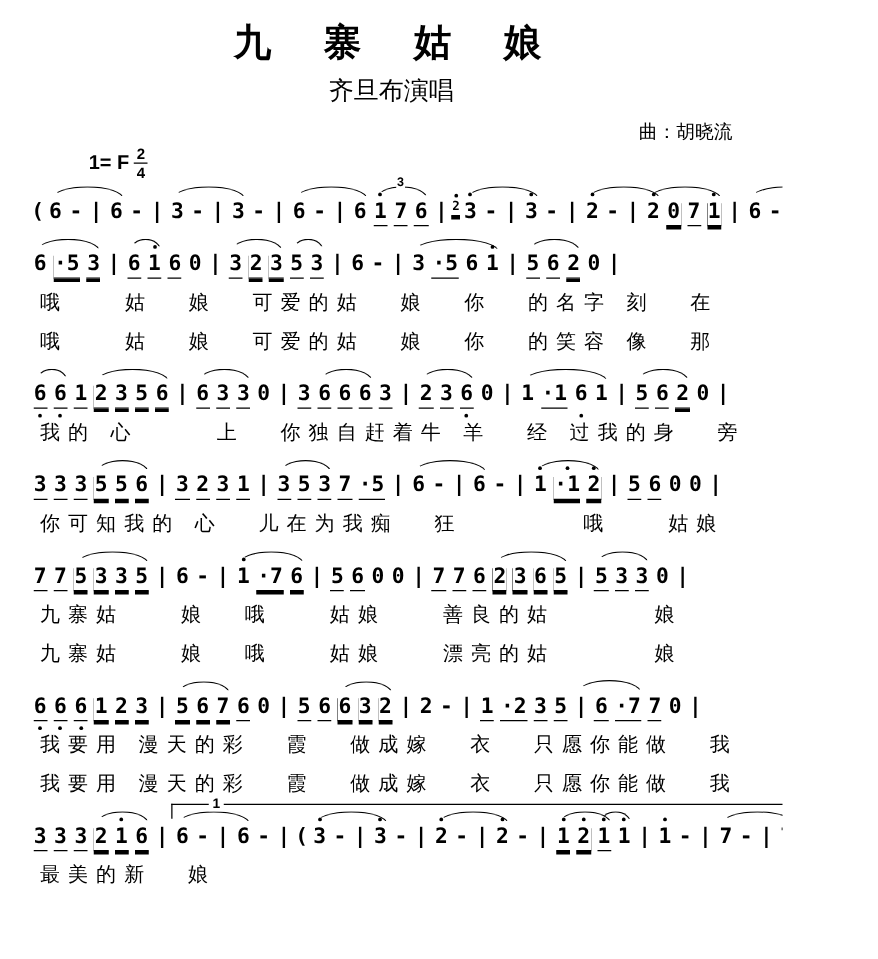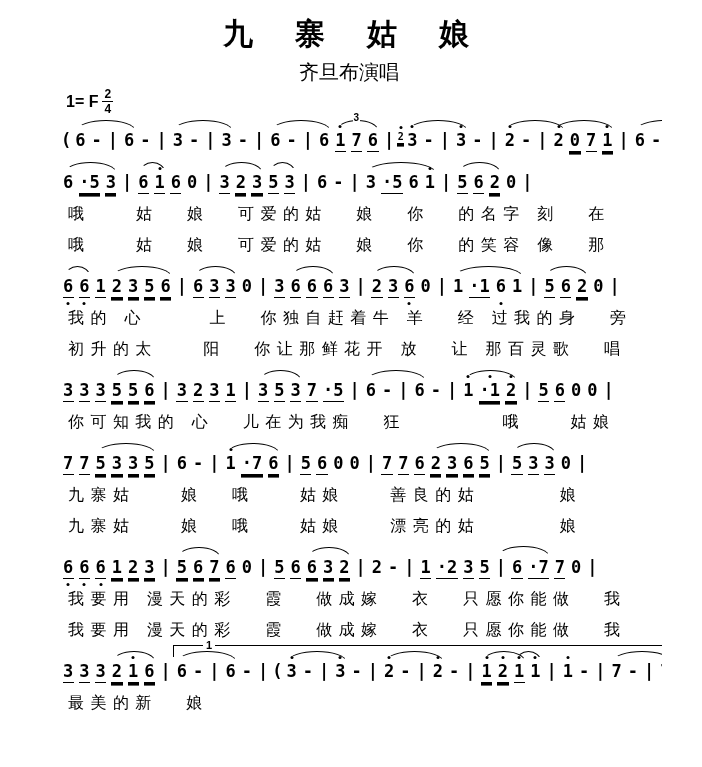--- a/index.html
+++ b/index.html
@@ -1,21 +1,21 @@
 <!DOCTYPE html>
 <html><head>
 <meta charset="utf-8">
 <style>
   html,body{margin:0;padding:0;background:#fff;}
   #sheet{position:relative;width:626px;height:767px;background:#fff;color:#000;
-         font-family:"Liberation Sans",sans-serif;overflow:hidden;padding-left:36px;}
+         font-family:"Liberation Sans",sans-serif;overflow:hidden;}
   .title{ text-align:center;font-size:30px;font-weight:bold;letter-spacing:6px;padding-top:14px;}
   .subtitle{text-align:center;font-size:20px;margin-top:4px;}
   .composer{text-align:right;font-size:15px;padding-right:40px;margin-top:10px;}
-  .keysig{font-size:16px;font-weight:bold;padding-left:30px;margin-top:2px;display:flex;align-items:center;gap:4px;}
+  .keysig{font-size:16px;font-weight:bold;padding-left:30px;margin-top:2px;display:flex;align-items:center;gap:4px;margin-left:41px;}
   .frac{display:inline-block;text-align:center;font-size:12px;line-height:1;vertical-align:middle;}
   .frac .num{display:block;border-bottom:1.2px solid #000;padding:0 2px 1px;}
   .frac .den{display:block;padding-top:1px;}
   .system{padding-left:24px;}
   .notes-row{position:relative;white-space:nowrap;padding:15px 0 5px 0;height:22px;}
   .note{position:relative;display:inline-block;margin:0 2.5px;padding:0 .5px 1px;
         font:bold 17px "DejaVu Sans Mono",monospace;line-height:19px;}
   .u1{border-bottom:1.6px solid #000;}
   .u2{border-bottom:1.6px solid #000;box-shadow:0 2.6px 0 #000;}
   .bar{display:inline-block;margin:0 3px;font:bold 17px "DejaVu Sans Mono",monospace;}
@@ -34,20 +34,21 @@
   .rbar .thin{width:1.6px;background:#000;}
   .rbar .thick{width:4.5px;background:#000;}
   .lyric-row{font-size:16px;letter-spacing:1px;padding:3px 0 4px 8px;line-height:24px;white-space:nowrap;}
 </style>
 </head>
 <body>
 
 <div id="sheet">
   <div class="title">九　寨　姑　娘</div>
   <div class="subtitle">齐旦布演唱</div>
+  <div class="composer">曲：胡晓流</div>
   <div class="keysig">
     <span>1= F</span>
     <span class="frac">
       <span class="num">2</span>
       <span class="den">4</span>
     </span>
   </div>
 
   <div class="system">
     <div class="notes-row"><span class="paren">(</span><span class="note">6</span><span class="note">-</span><span class="bar">|</span><span class="note">6</span><span class="note">-</span><span class="bar">|</span><span class="note">3</span><span class="note">-</span><span class="bar">|</span><span class="note">3</span><span class="note">-</span><span class="bar">|</span><span class="note">6</span><span class="note">-</span><span class="bar">|</span><span class="note">6</span><span class="note u1">1<b class="oct hi"></b></span><span class="note u1">7</span><span class="note u1">6</span><span class="bar">|</span><span class="note u2 grace">2<b class="oct hi"></b></span><span class="note">3<b class="oct hi"></b></span><span class="note">-</span><span class="bar">|</span><span class="note">3<b class="oct hi"></b></span><span class="note">-</span><span class="bar">|</span><span class="note">2<b class="oct hi"></b></span><span class="note">-</span><span class="bar">|</span><span class="note">2<b class="oct hi"></b></span><span class="note u2">0</span><span class="note u1">7</span><span class="note u2">1<b class="oct hi"></b></span><span class="bar">|</span><span class="note">6</span><span class="note">-</span><span class="bar">|</span><span class="note">6</span><span class="note">-</span><span class="paren">)</span><span class="rbar">
@@ -58,21 +59,20 @@
 
   <div class="system">
     <div class="notes-row"><span class="note">6</span><span class="note u2">·5</span><span class="note u2">3</span><span class="bar">|</span><span class="note u1">6</span><span class="note u1">1<b class="oct hi"></b></span><span class="note u1">6</span><span class="note">0</span><span class="bar">|</span><span class="note u1">3</span><span class="note u2">2</span><span class="note u2">3</span><span class="note u1">5</span><span class="note u1">3</span><span class="bar">|</span><span class="note">6</span><span class="note">-</span><span class="bar">|</span><span class="note">3</span><span class="note u1">·5</span><span class="note">6</span><span class="note">1<b class="oct hi"></b></span><span class="bar">|</span><span class="note u1">5</span><span class="note u1">6</span><span class="note u2">2</span><span class="note">0</span><span class="bar">|</span><div class="arc" style="left: 5px; width: 49px; top: 5px;"></div><div class="arc" style="left: 80px; width: 23px; top: 5px;"></div><div class="arc" style="left: 161px; width: 39px; top: 5px;"></div><div class="arc" style="left: 210px; width: 23px; top: 5px;"></div><div class="arc" style="left: 307px; width: 66px; top: 5px;"></div><div class="arc" style="left: 399px; width: 39px; top: 5px;"></div></div>
     <div class="lyric-row">哦　　　姑　　娘　　可 爱 的 姑　　娘　　你　　的 名 字　刻　　在</div>
     <div class="lyric-row">哦　　　姑　　娘　　可 爱 的 姑　　娘　　你　　的 笑 容　像　　那</div>
   </div>
 
   <div class="system">
     <div class="notes-row"><span class="note u1">6<b class="oct lo"></b></span><span class="note u1">6<b class="oct lo"></b></span><span class="note u1">1</span><span class="note u2">2</span><span class="note u2">3</span><span class="note u2">5</span><span class="note u2">6</span><span class="bar">|</span><span class="note u1">6</span><span class="note u1">3</span><span class="note u1">3</span><span class="note">0</span><span class="bar">|</span><span class="note u1">3</span><span class="note u1">6</span><span class="note u1">6</span><span class="note u1">6</span><span class="note u1">3</span><span class="bar">|</span><span class="note u1">2</span><span class="note u1">3</span><span class="note u1">6<b class="oct lo"></b></span><span class="note">0</span><span class="bar">|</span><span class="note">1</span><span class="note u1">·1</span><span class="note">6<b class="oct lo"></b></span><span class="note">1</span><span class="bar">|</span><span class="note u1">5</span><span class="note u1">6</span><span class="note u2">2</span><span class="note">0</span><span class="bar">|</span><div class="arc" style="left: 5px; width: 23px; top: 5px;"></div><div class="arc" style="left: 53px; width: 56px; top: 5px;"></div><div class="arc" style="left: 135px; width: 39px; top: 5px;"></div><div class="arc" style="left: 232px; width: 40px; top: 5px;"></div><div class="arc" style="left: 313px; width: 40px; top: 5px;"></div><div class="arc" style="left: 395px; width: 65px; top: 5px;"></div><div class="arc" style="left: 486px; width: 39px; top: 5px;"></div></div>
     <div class="lyric-row">我 的　心　　　　上　　你 独 自 赶 着 牛　羊　　经　过 我 的 身　　旁</div>
-    <div class="lyric-row">初 升 的 太　　　阳　　你 让 那 鲜 花 开　放　　让　那 百 灵 歌　　唱</div>
   </div>
 
   <div class="system">
     <div class="notes-row"><span class="note u1">3</span><span class="note u1">3</span><span class="note u1">3</span><span class="note u2">5</span><span class="note u2">5</span><span class="note u2">6</span><span class="bar">|</span><span class="note u1">3</span><span class="note u1">2</span><span class="note u1">3</span><span class="note u1">1</span><span class="bar">|</span><span class="note u1">3</span><span class="note u1">5</span><span class="note u1">3</span><span class="note u1">7</span><span class="note u1">·5</span><span class="bar">|</span><span class="note">6</span><span class="note">-</span><span class="bar">|</span><span class="note">6</span><span class="note">-</span><span class="bar">|</span><span class="note">1<b class="oct hi"></b></span><span class="note u2">·1<b class="oct hi"></b></span><span class="note u2">2<b class="oct hi"></b></span><span class="bar">|</span><span class="note u1">5</span><span class="note u1">6</span><span class="note">0</span><span class="note">0</span><span class="bar">|</span><div class="arc" style="left: 53px; width: 40px; top: 5px;"></div><div class="arc" style="left: 200px; width: 39px; top: 5px;"></div><div class="arc" style="left: 307px; width: 56px; top: 5px;"></div><div class="arc" style="left: 405px; width: 49px; top: 5px;"></div></div>
     <div class="lyric-row">你 可 知 我 的　心　　儿 在 为 我 痴　　狂　　　　　　哦　　　姑 娘</div>
   </div>
 
   <div class="system">
     <div class="notes-row"><span class="note u1">7</span><span class="note u1">7</span><span class="note u2">5</span><span class="note u2">3</span><span class="note u2">3</span><span class="note u2">5</span><span class="bar">|</span><span class="note">6</span><span class="note">-</span><span class="bar">|</span><span class="note">1<b class="oct hi"></b></span><span class="note u2">·7</span><span class="note u2">6</span><span class="bar">|</span><span class="note u1">5</span><span class="note u1">6</span><span class="note">0</span><span class="note">0</span><span class="bar">|</span><span class="note u1">7</span><span class="note u1">7</span><span class="note u1">6</span><span class="note u2">2</span><span class="note u2">3</span><span class="note u2">6</span><span class="note u2">5</span><span class="bar">|</span><span class="note u1">5</span><span class="note u1">3</span><span class="note u1">3</span><span class="note">0</span><span class="bar">|</span><div class="arc" style="left: 37px; width: 56px; top: 5px;"></div><div class="arc" style="left: 167px; width: 50px; top: 5px;"></div><div class="arc" style="left: 372px; width: 56px; top: 5px;"></div><div class="arc" style="left: 453px; width: 40px; top: 5px;"></div></div>
     <div class="lyric-row">九 寨 姑　　　娘　　哦　　　姑 娘　　　善 良 的 姑　　　　　娘</div>

